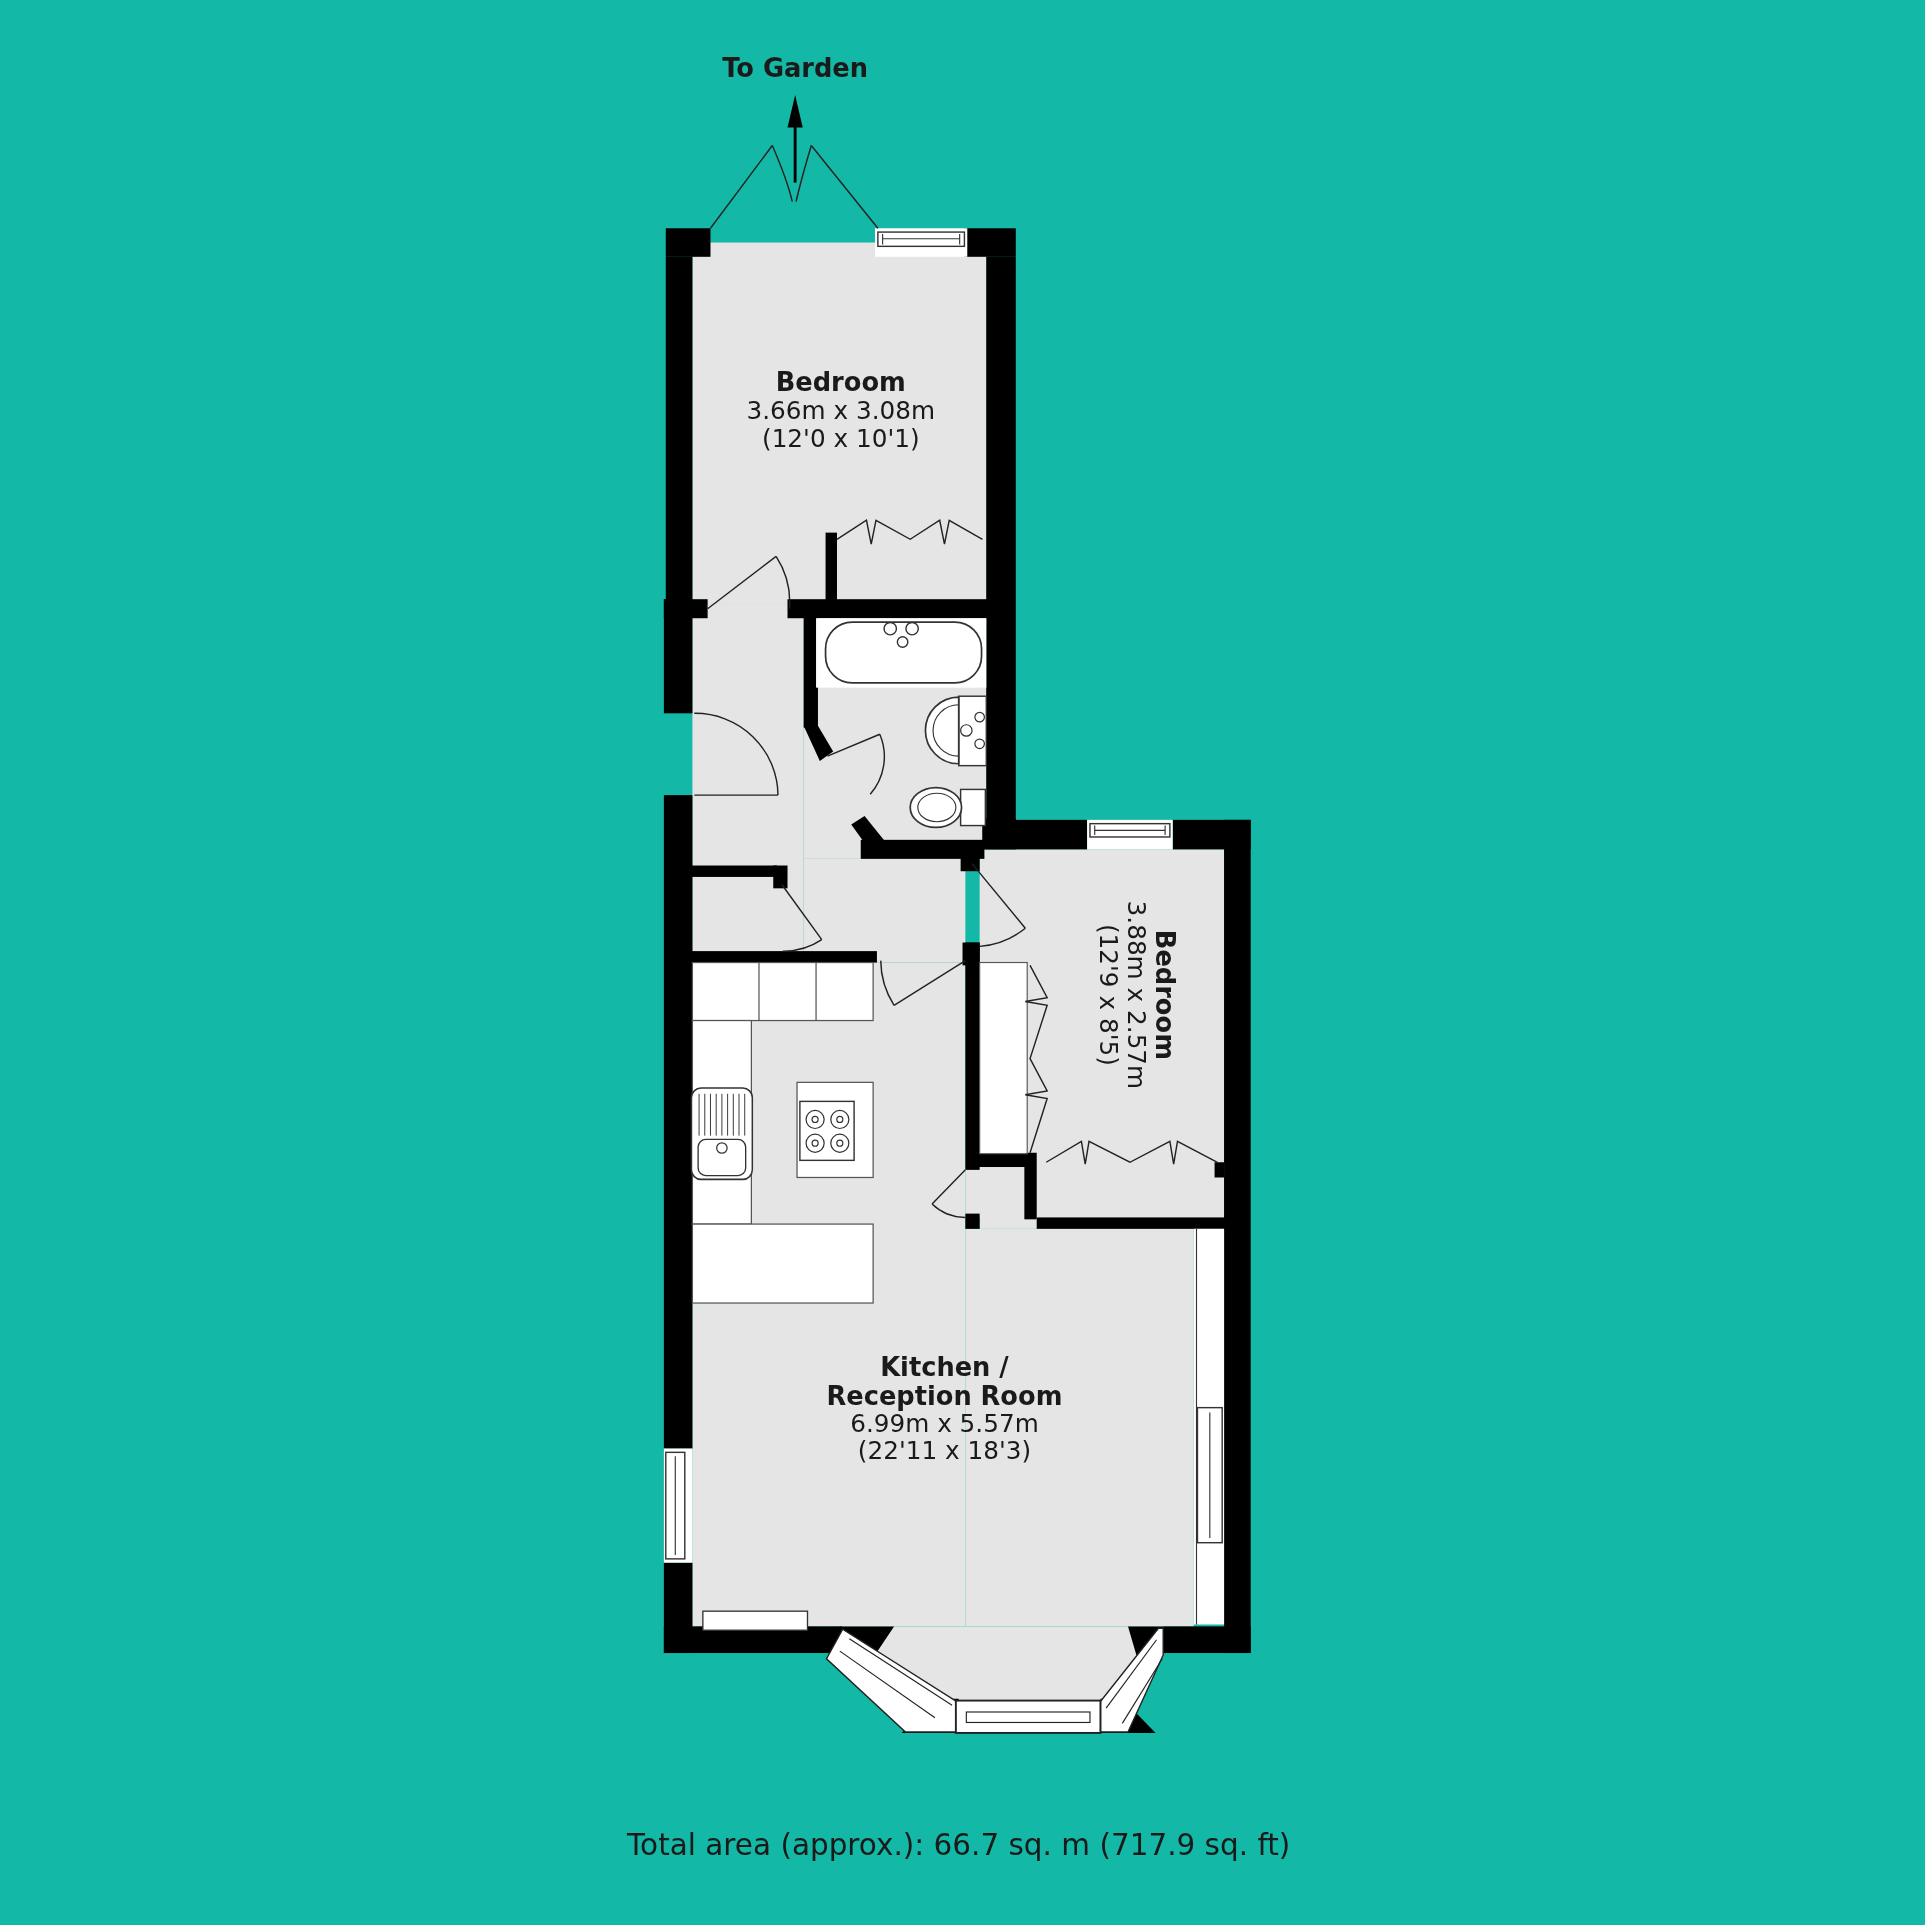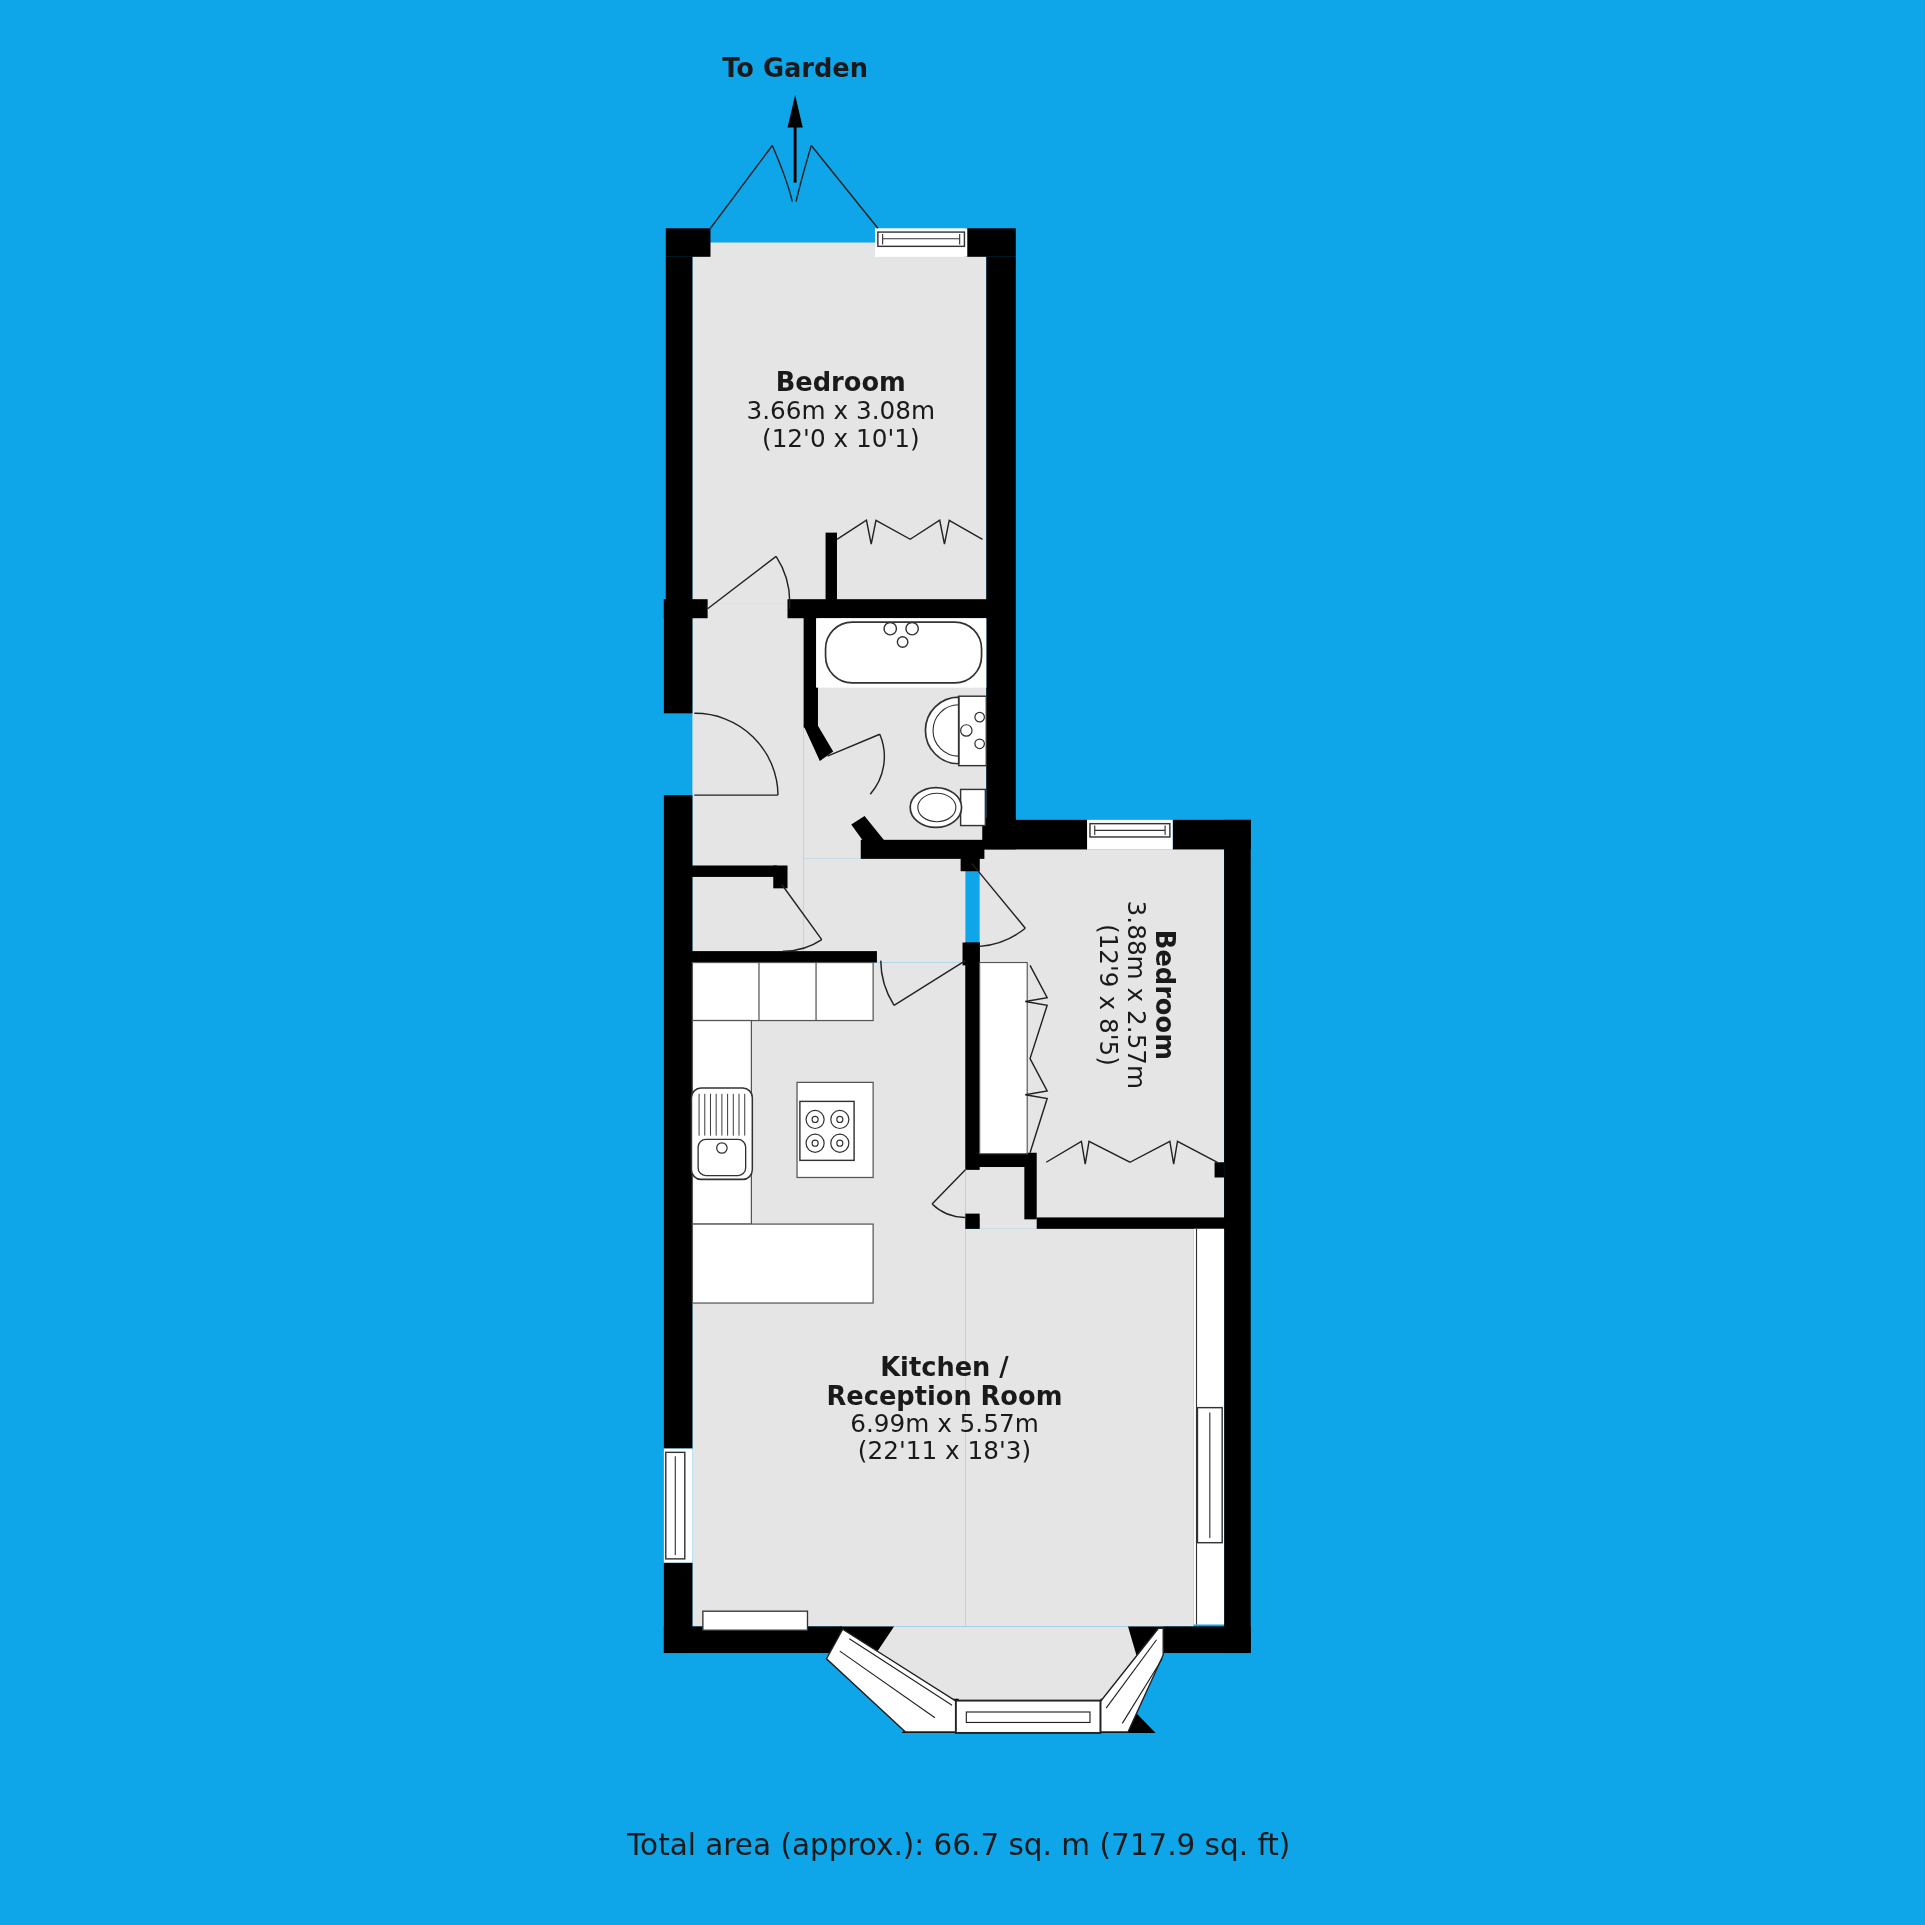--- a/index.html
+++ b/index.html
@@ -1,16 +1,16 @@
 <!DOCTYPE html>
 <html style="font-size:15px"><head>
 <meta charset="utf-8">
 <style>
   html,body{margin:0;padding:0;background:#ffffff;}
-  #canvas{position:relative;width:1926px;height:1926px;background:#0ea5e9;overflow:hidden;
+  #canvas{position:relative;width:1926px;height:1926px;background:#14b8a6;overflow:hidden;
           font-family:"DejaVu Sans","Liberation Sans",sans-serif;}
   svg{position:absolute;left:0;top:0;}
   text{fill:#1a1a1a;}
   .room-name{font-weight:bold;font-size:27px;}
   .room-dim{font-size:26px;}
   .garden-label{font-weight:bold;font-size:27px;}
   .total-area{font-size:31px;}
 </style>
 </head>
 <body>

